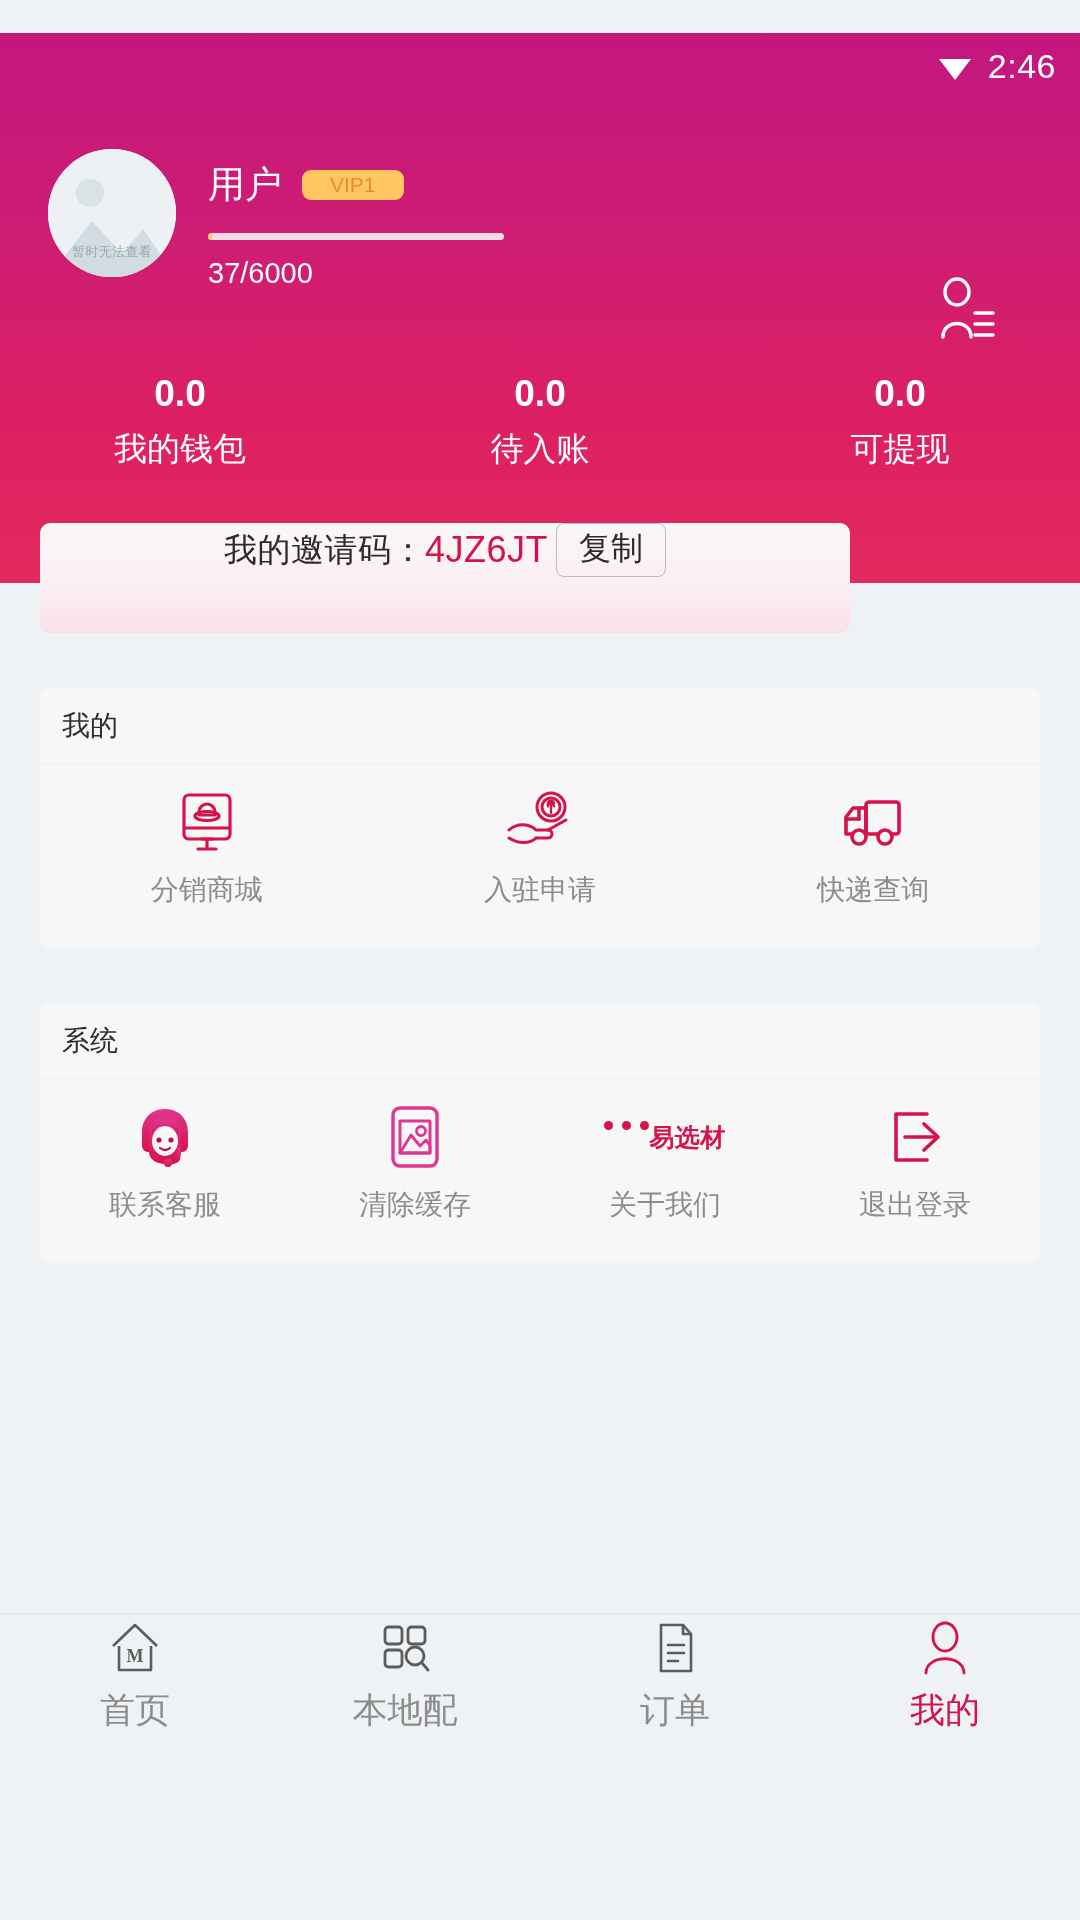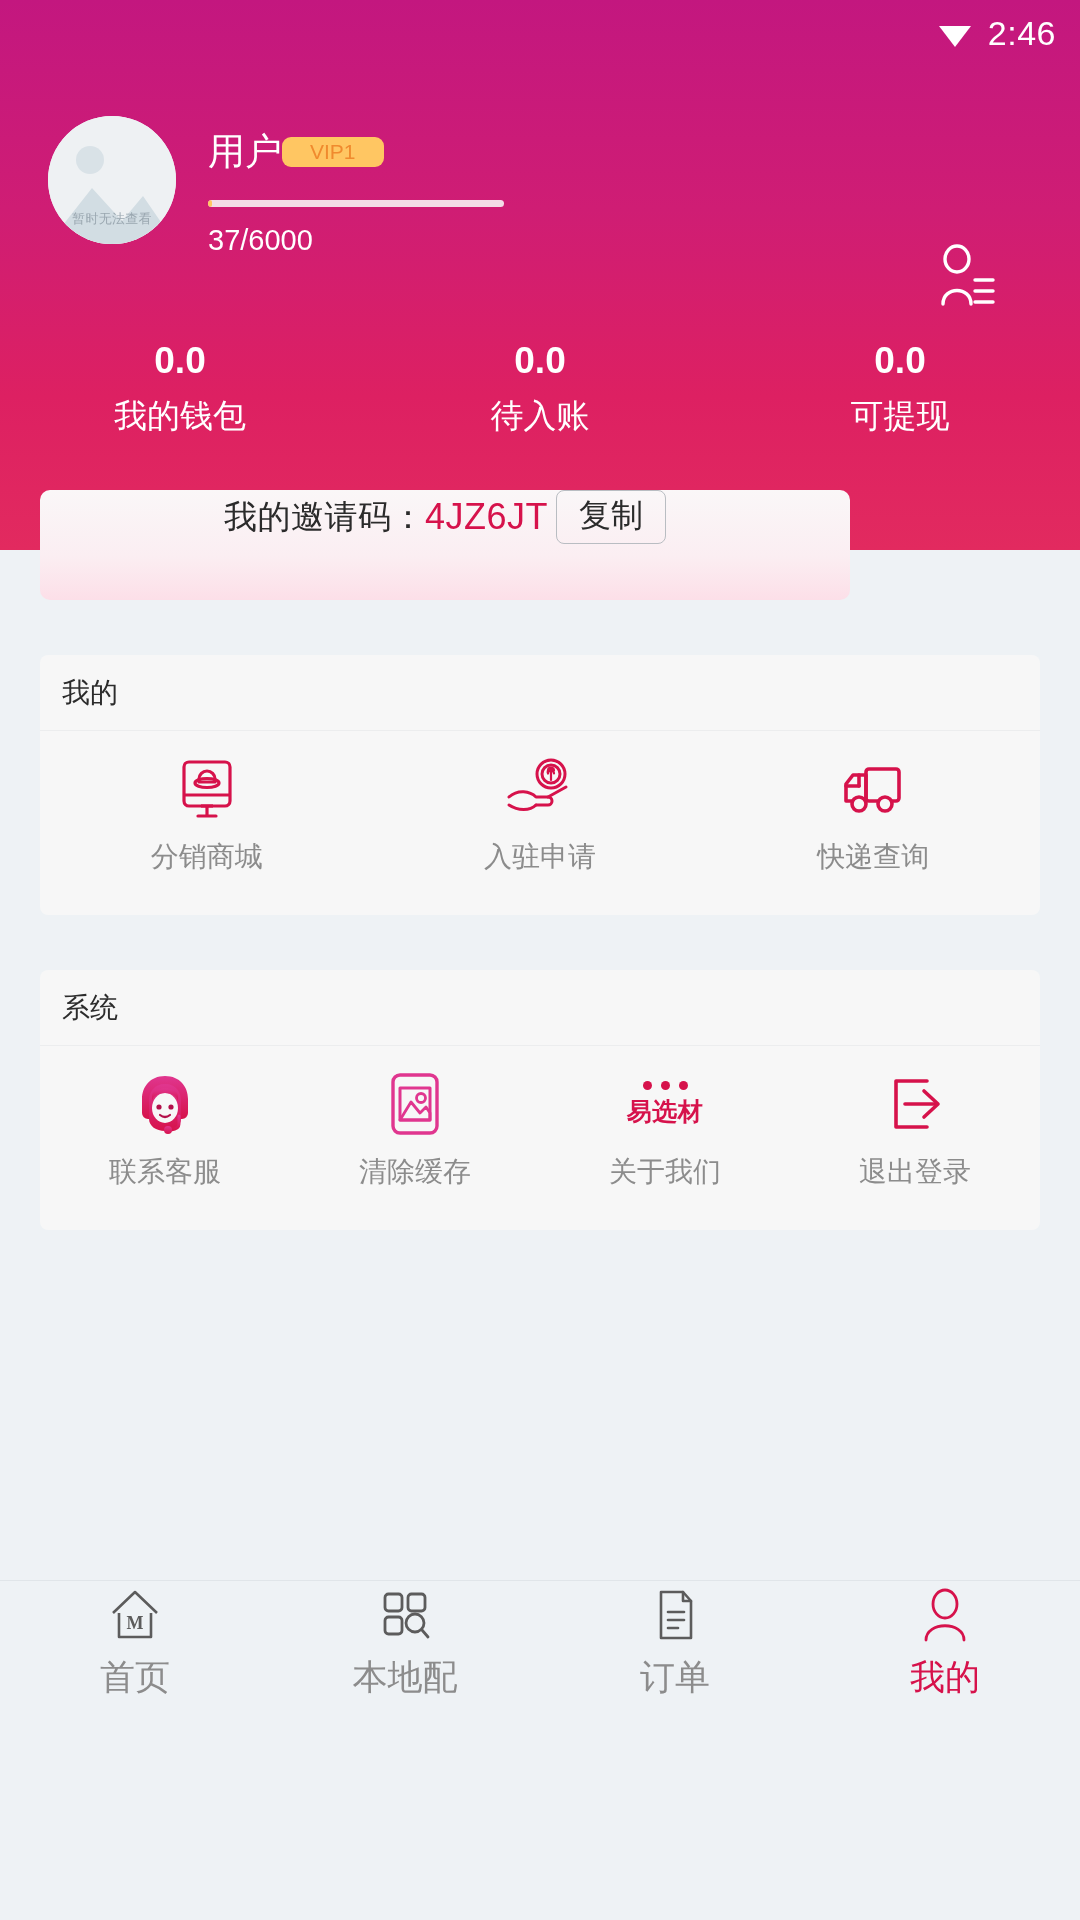--- a/index.html
+++ b/index.html
@@ -2,21 +2,21 @@
 <html><head>
 <meta charset="utf-8">
 <style>
   * { box-sizing: border-box; margin: 0; padding: 0; }
   html, body {
     width: 1080px; height: 1920px;
     font-family: "Liberation Sans", "DejaVu Sans", sans-serif;
     background: #eef2f5;
     overflow: hidden;
   }
-  #app { position: relative; width: 1080px; height: 1708px; }
+  #app { position: relative; width: 1080px; height: 1708px; margin-top: 33px; }
 
   
   .header {
     position: absolute; top: 0; left: 0; width: 1080px; height: 550px;
     background: linear-gradient(180deg, #c3177f 0%, #cf1d74 38%, #dd2062 72%, #e22a5f 100%);
     overflow: hidden;
   }
   .statusbar {
     position: absolute; top: 0; left: 0; width: 1080px; height: 66px;
     display: flex; align-items: center; justify-content: flex-end;
@@ -35,21 +35,21 @@
     position: absolute; left: 0; top: 0;
     width: 128px; height: 128px; border-radius: 50%;
     background: #eef1f3; overflow: hidden;
   }
   .avatar svg { position: absolute; left: 0; top: 0; }
   .avatar .ph-text {
     position: absolute; left: 0; bottom: 16px; width: 100%;
     text-align: center; font-size: 13px; color: #9aa7b0; letter-spacing: 0.3px;
   }
   .name-block { position: absolute; left: 160px; top: 14px; }
-  .name-line { display: flex; align-items: center; gap: 0; }
+  .name-line { display: flex; align-items: center; gap: 20px; }
   .uname { color: #ffffff; font-size: 37px; line-height: 44px; }
   .vip-badge {
     background: #ffc662; color: #f08a2e; border-radius: 9px;
     font-size: 21px; padding: 4px 28px 5px; line-height: 1;
     font-weight: 400;
   }
   .xp-bar {
     margin-top: 26px; width: 296px; height: 7px; border-radius: 4px;
     background: #f3dce7; position: relative; overflow: hidden;
   }
@@ -283,21 +283,21 @@
             <rect x="21" y="20" width="30" height="32" stroke-width="3"></rect>
             <circle cx="42" cy="30" r="4.5" stroke-width="2.8"></circle>
             <path d="M21 52 L32 34 L41 45 L47 39 L51 45 L51 52 Z" stroke-width="2.8"></path>
           </svg>
         </span>
         <span class="lbl">清除缓存</span>
       </div>
 
       <div class="cell">
         <span class="ico">
-          <span style="display:flex;flex-direction:column;align-items:center;">
+          <span style="display:flex;flex-direction:row;">
             <span class="logo-dots">
               <span></span>
                 <span></span>
                 <span></span>
             </span>
             <span class="logo-word">易选材</span>
           </span>
         </span>
         <span class="lbl">关于我们</span>
       </div>

